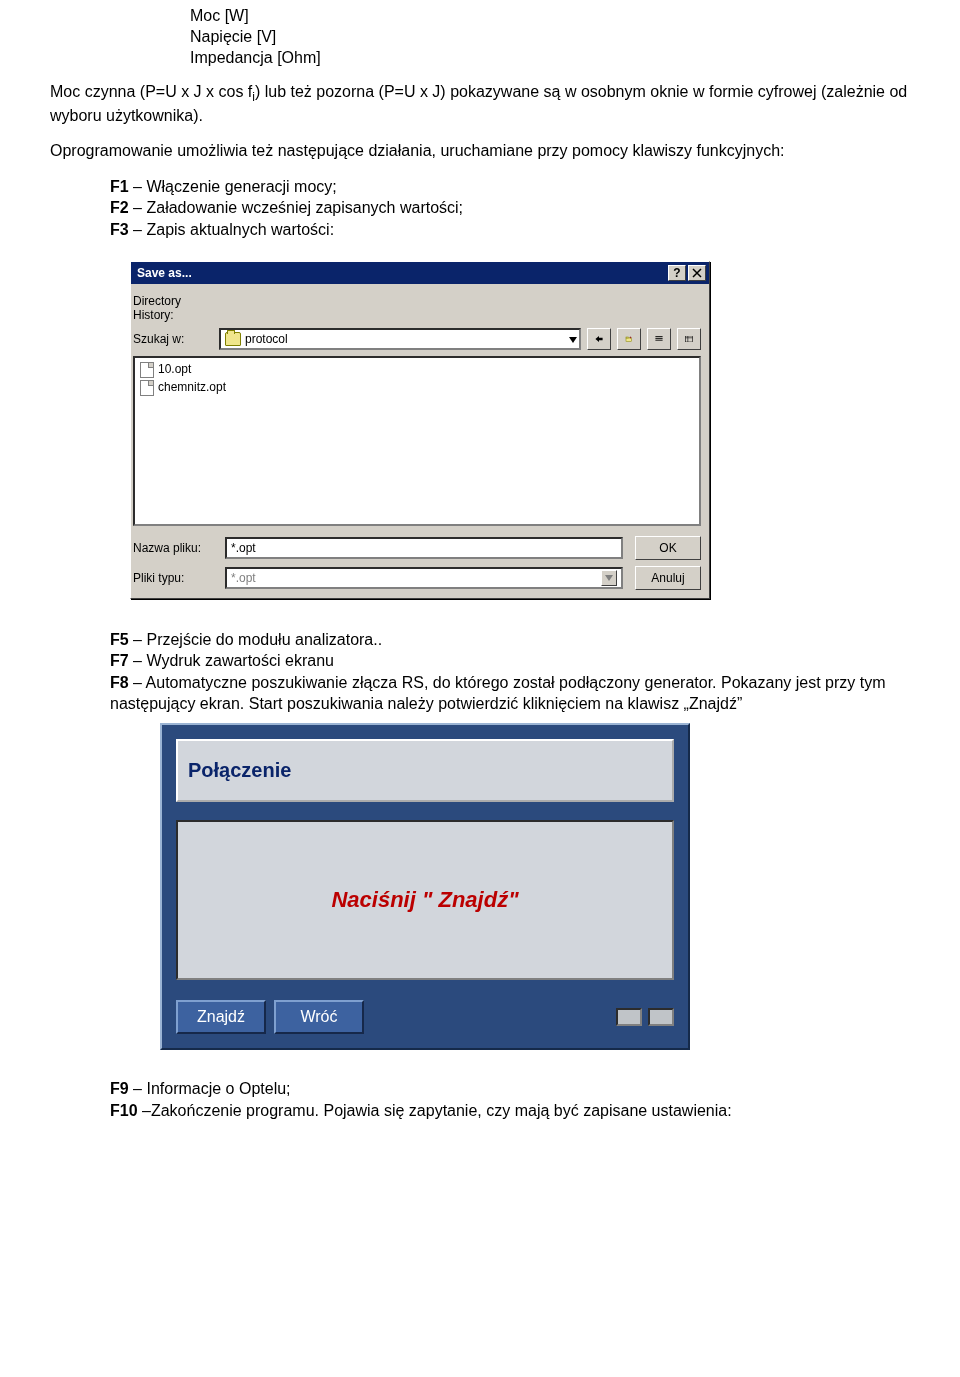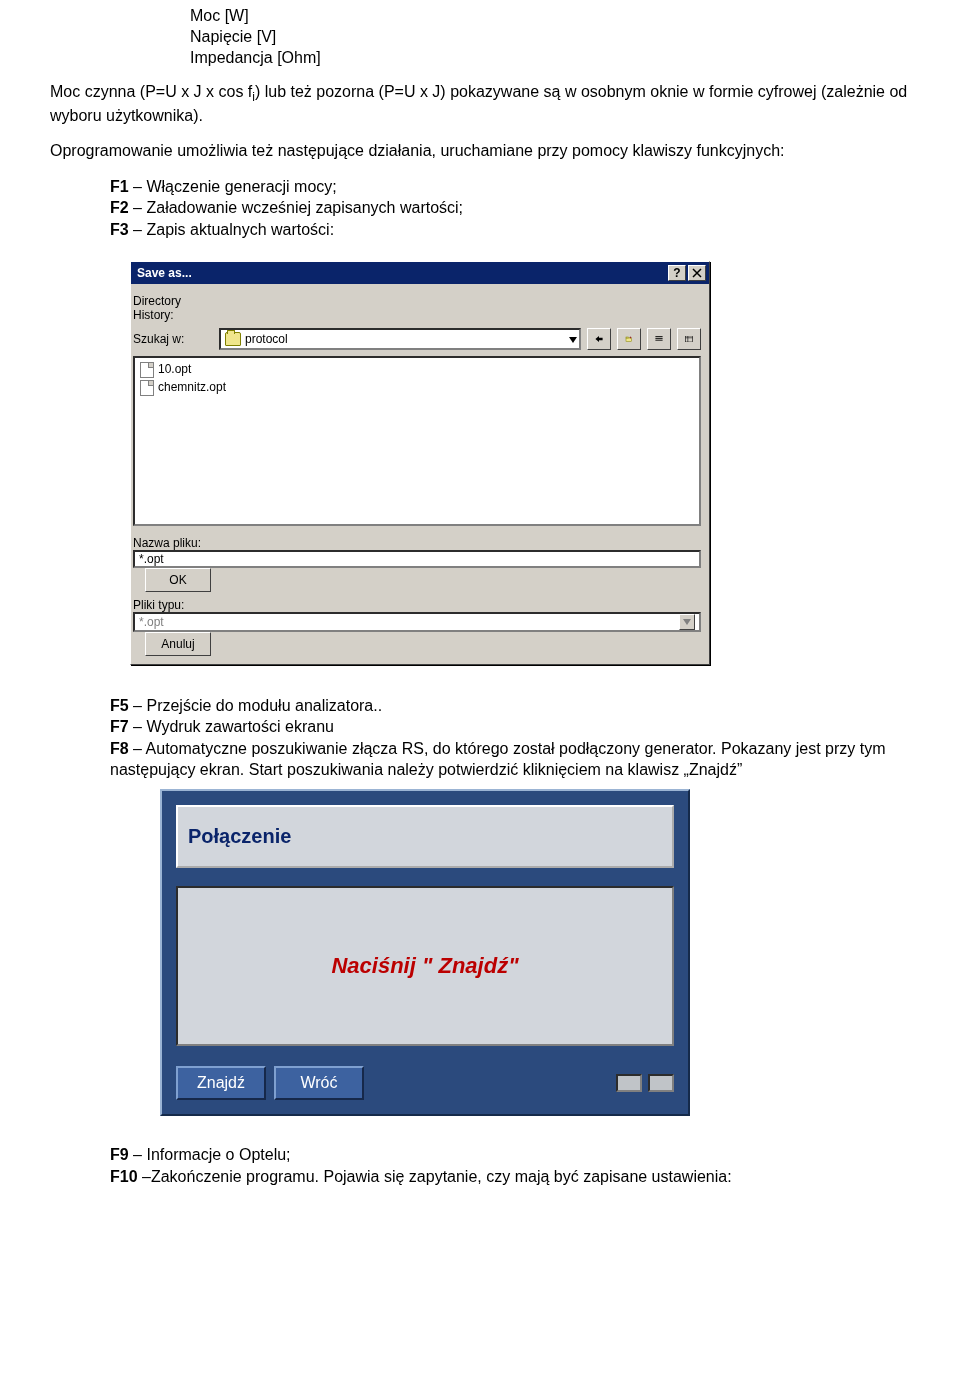--- a/index.html
+++ b/index.html
@@ -91,21 +91,21 @@
   .fileitem { display:flex; padding:1px 2px; gap:4px; }
   .fileicon { width:14px; height:16px; border:1px solid #808080; background:#fff; position:relative; }
   .fileicon::before { content:''; position:absolute; top:0; right:0; width:4px; height:4px; border-left:1px solid #808080; border-bottom:1px solid #808080; background:#d4d0c8; }
   .dlg-btn {
     width: 66px; height: 24px;
     background: #d4d0c8;
     border: 1px solid #404040;
     border-top-color:#fff; border-left-color:#fff;
     display:flex; align-items:center; justify-content:center;
   }
-  .bottom-row { display:flex; margin-top: 10px; flex-direction: column; }
+  .bottom-row { display:flex; align-items:center; margin-top: 10px; }
   .bottom-row .lbl { width: 92px; }
   .bottom-row .combo, .bottom-row .textinput { flex:1; }
   .bottom-row .dlg-btn { margin-left: 12px; }
 
   
   .conn-wrap { margin-top: 8px; margin-left: 110px; width: 530px; position: relative; }
   .conn-frame {
     background: #2b4a7d;
     border: 2px solid #9bb4d4;
     border-top-color:#9bb4d4; border-left-color:#9bb4d4;

